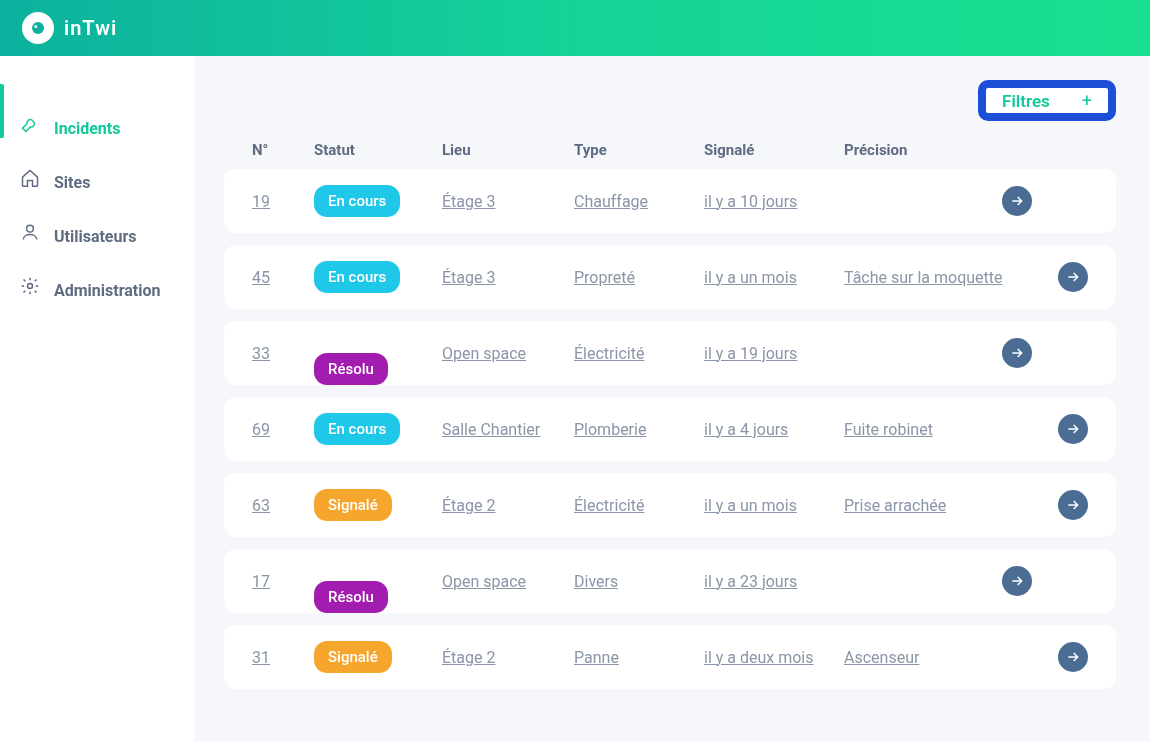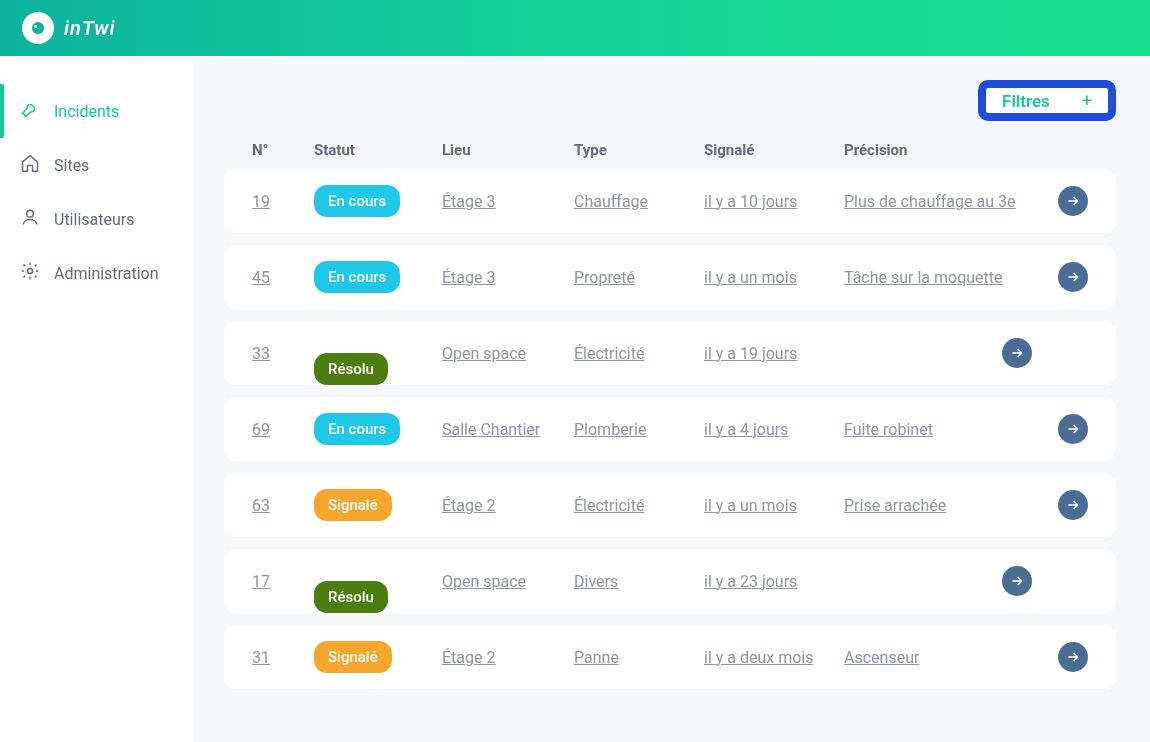--- a/index.html
+++ b/index.html
@@ -13,21 +13,20 @@
       height: 742px;
       overflow: hidden;
       background: #f5f7fa;
     }
     .header {
       height: 56px;
       background: linear-gradient(90deg, #0cb19e 0%, #15d398 50%, #18e08f 100%);
       display: flex;
       align-items: center;
       padding-left: 22px;
-      font-style: italic;
     }
     .logo-wrap {
       display: flex;
       align-items: center;
       gap: 10px;
     }
     .logo-badge {
       width: 32px;
       height: 32px;
       border-radius: 50%;
@@ -48,28 +47,28 @@
       height: calc(742px - 56px);
     }
     .sidebar {
       width: 194px;
       background: #fff;
       padding-top: 28px;
       flex-shrink: 0;
     }
     .nav-item {
       display: flex;
-      align-items: center;
+      align-items: flex-end;
       gap: 14px;
       height: 54px;
       padding-left: 20px;
       cursor: pointer;
       color: #5f6b80;
       font-size: 16px;
-      font-weight: 400;
+      font-weight: 700;
       position: relative;
     }
     .nav-item.active {
       color: #11c99b;
     }
     .nav-item.active::before {
       content: "";
       position: absolute;
       left: 0;
       top: 0;
@@ -143,21 +142,21 @@
       justify-content: center;
       height: 32px;
       padding: 0 14px;
       border-radius: 13px;
       color: #fff;
       font-size: 15px;
       font-weight: 500;
       width: fit-content;
     }
     .badge.encours { background: #1fc8e8; }
-    .badge.resolu  { background: #4d7c0f; margin-top: 32px; }
+    .badge.resolu  { background: #a21caf; margin-top: 32px; }
     .badge.signale { background: #f7a62d; }
     .go-btn {
       width: 30px;
       height: 30px;
       border-radius: 50%;
       background: #4b6c93;
       display: flex;
       align-items: center;
       justify-content: center;
       cursor: pointer;
@@ -250,21 +249,20 @@
       <div></div>
     </div>
 
     <div id="rows">
         <div class="row">
           <div class="num">19</div>
           <div><span class="badge encours">En cours</span></div>
           <div>Étage 3</div>
           <div>Chauffage</div>
           <div>il y a 10 jours</div>
-          <div>Plus de chauffage au 3e</div>
           <div class="go-btn">
             <svg viewBox="0 0 24 24">
               <path d="M5 12h14M13 6l6 6-6 6"></path>
             </svg>
           </div>
         </div>
         <div class="row">
           <div class="num">45</div>
           <div><span class="badge encours">En cours</span></div>
           <div>Étage 3</div>

